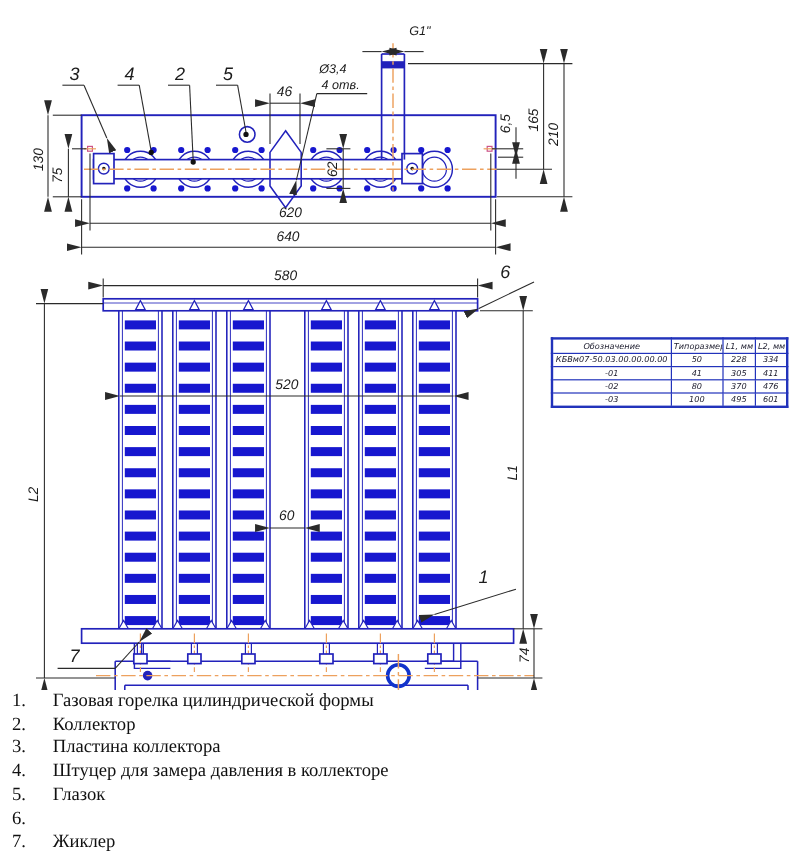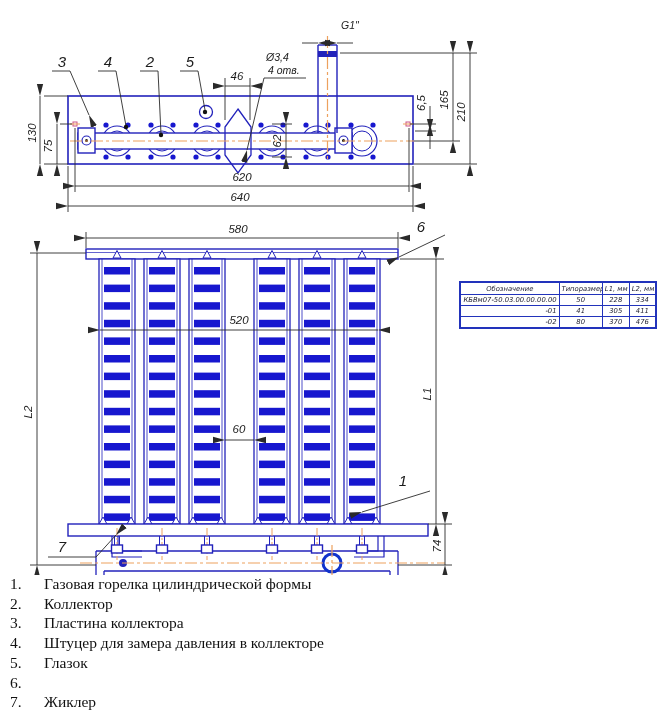--- a/index.html
+++ b/index.html
@@ -17,21 +17,21 @@
   .stxt{font:italic 10.5px "Liberation Sans",sans-serif;fill:#1c1c1c;}
   .ctxt{font:italic 15px "Liberation Sans",sans-serif;fill:#1c1c1c;text-anchor:middle;}
   .hole{stroke:#cc5588;fill:#fff;stroke-width:1;}
 
   .spec-table{position:absolute;left:459px;top:281px;width:198px;}
   .spec-table table{border-collapse:collapse;width:100%;table-layout:fixed;}
   .spec-table th,.spec-table td{border:1px solid #2233bb;font:italic 6.8px "DejaVu Sans",sans-serif;
       color:#223;height:10px;padding:0 2px;text-align:center;overflow:hidden;white-space:nowrap;}
   .spec-table table{border:2px solid #2233bb;}
   .spec-table th{font-weight:normal;height:11px;}
-  .spec-table .des{text-align:right;}
+  .spec-table .des{text-align:center;}
   .c-des{width:96px;} .c-size{width:42px;} .c-l{width:26px;}
 
   .parts-list{position:absolute;left:10px;top:574px;color:#111;
       font:15.5px "Liberation Serif",serif;}
   .part-item{display:flex;line-height:19.7px;}
   .part-num{width:24px;text-align:left;}
   .part-label{margin-left:10px;}
 </style>
 </head>
 <body>
@@ -433,20 +433,26 @@
         <td>41</td>
         <td>305</td>
         <td>411</td>
       </tr>
       <tr>
         <td class="des">-02</td>
         <td>80</td>
         <td>370</td>
         <td>476</td>
       </tr>
+      <tr>
+        <td class="des">-03</td>
+        <td>100</td>
+        <td>495</td>
+        <td>601</td>
+      </tr>
     </tbody>
   </table>
 </div>
 
 <div class="parts-list">
   <div class="part-item">
     <span class="part-num">1.</span>
     <span class="part-label">Газовая горелка цилиндрической формы</span>
   </div>
   <div class="part-item">

